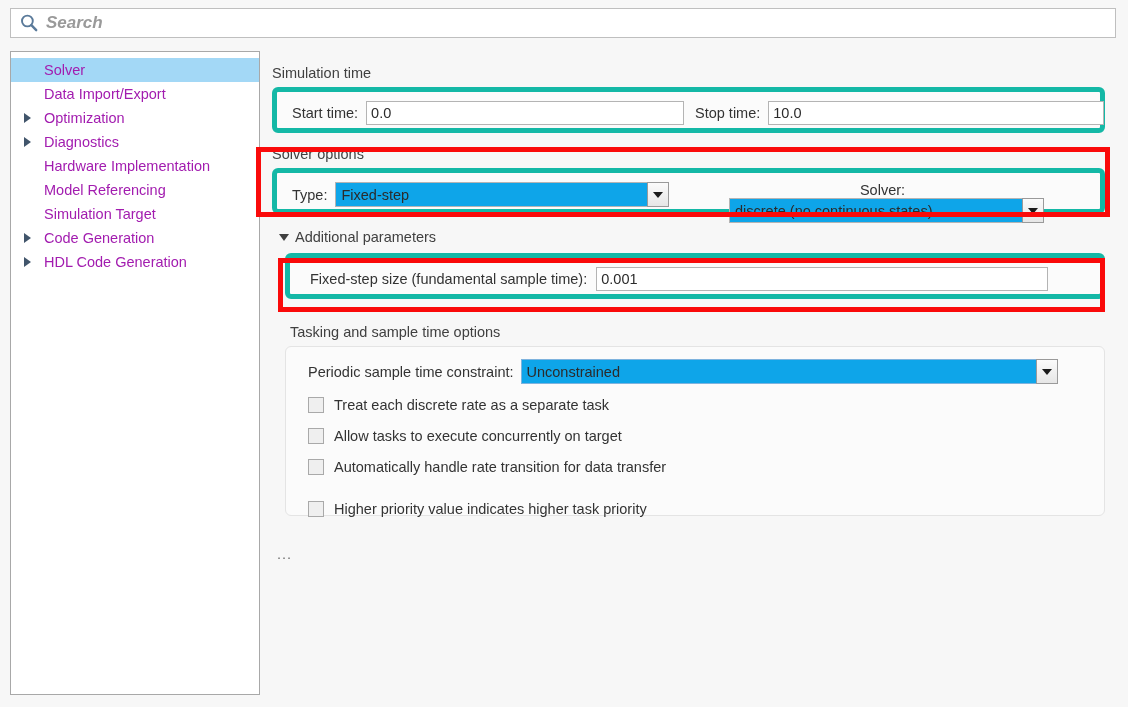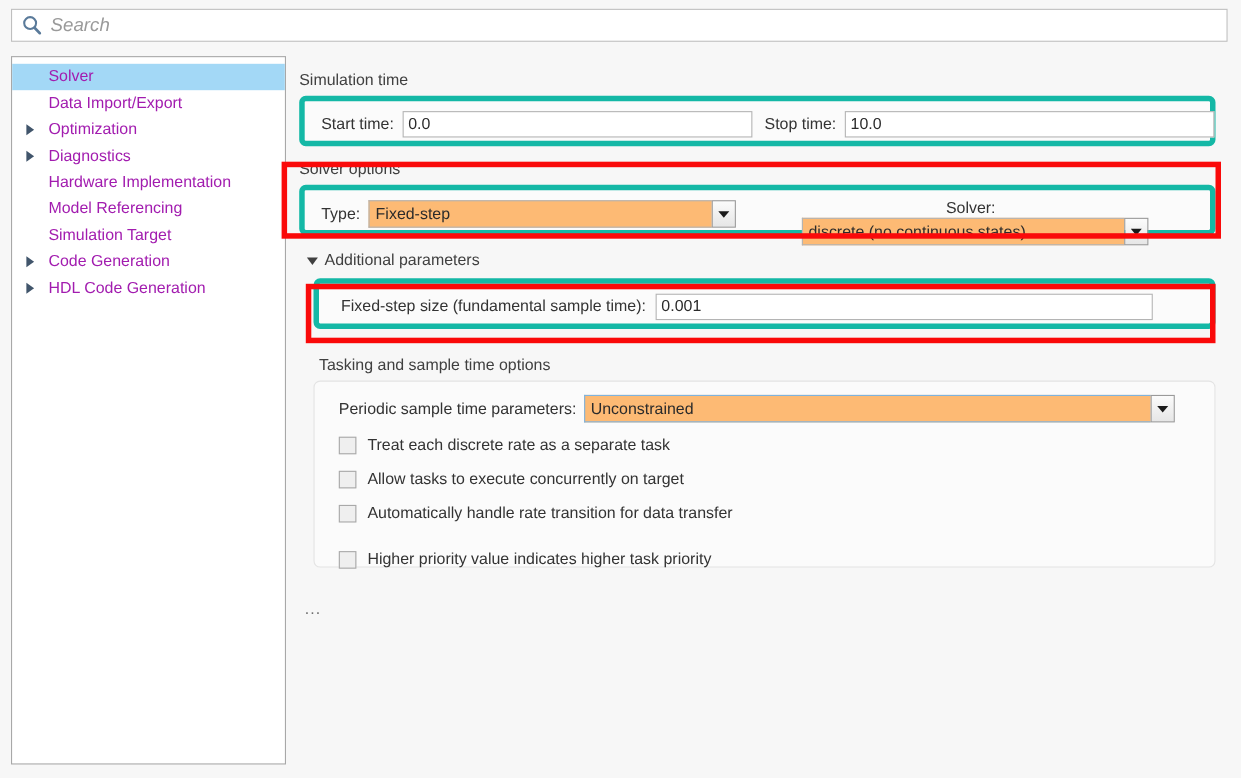--- a/index.html
+++ b/index.html
@@ -41,20 +41,21 @@
   .search-input {
     border: 0;
     outline: 0;
     background: transparent;
     font-family: "Liberation Sans", sans-serif;
     font-size: 17px;
     font-style: italic;
     color: #4d7c0f;
     width: 1040px;
     padding: 0;
+    font-weight: bold;
   }
   .search-input::placeholder {
     color: #9a9a9a;
     font-style: italic;
     opacity: 1;
   }
 
   
   .sidebar {
     position: absolute;
@@ -154,21 +155,21 @@
   
   .combo {
     display: flex;
     height: 25px;
     box-sizing: border-box;
   }
   .combo .combo-text {
     flex: 1 1 auto;
     border: 1px solid #b4b4b4;
     border-right: 0;
-    background: #fdba74;
+    background: #0ea5e9;
     display: flex;
     align-items: center;
     padding-left: 5px;
     font-size: 14.5px;
     color: #2b2b2b;
     box-sizing: border-box;
     white-space: nowrap;
     overflow: hidden;
   }
   .combo .combo-btn {
@@ -336,21 +337,21 @@
   <div class="panel" style="position:absolute;left:13px;top:202px;width:820px;height:46px;">
     <div class="row" style="position:absolute;left:20px;top:9px;">
       <span class="field-label">Fixed-step size (fundamental sample time):</span>
       <input class="txt" style="width: 452px; margin-left: 9px;" value="0.001">
     </div>
   </div>
 
   <div class="group-title" style="position:absolute;left:18px;top:273px;">Tasking and sample time options</div>
   <div class="inner-panel" style="position:absolute;left:13px;top:295px;width:820px;height:170px;">
     <div class="row" style="position:absolute;left:22px;top:12px;">
-      <span class="field-label">Periodic sample time parameters:</span>
+      <span class="field-label">Periodic sample time constraint:</span>
       <div class="combo focused" style="width:537px;margin-left:7px;">
         <div class="combo-text">Unconstrained</div>
         <div class="combo-btn"></div>
       </div>
     </div>
     <div id="checkbox-list" style="position:absolute;left:22px;top:45px;">
         <div class="cbrow" style="margin-bottom: 6px;">
           <span class="cbox"></span>
           <span class="cblabel">Treat each discrete rate as a separate task</span>
         </div>

